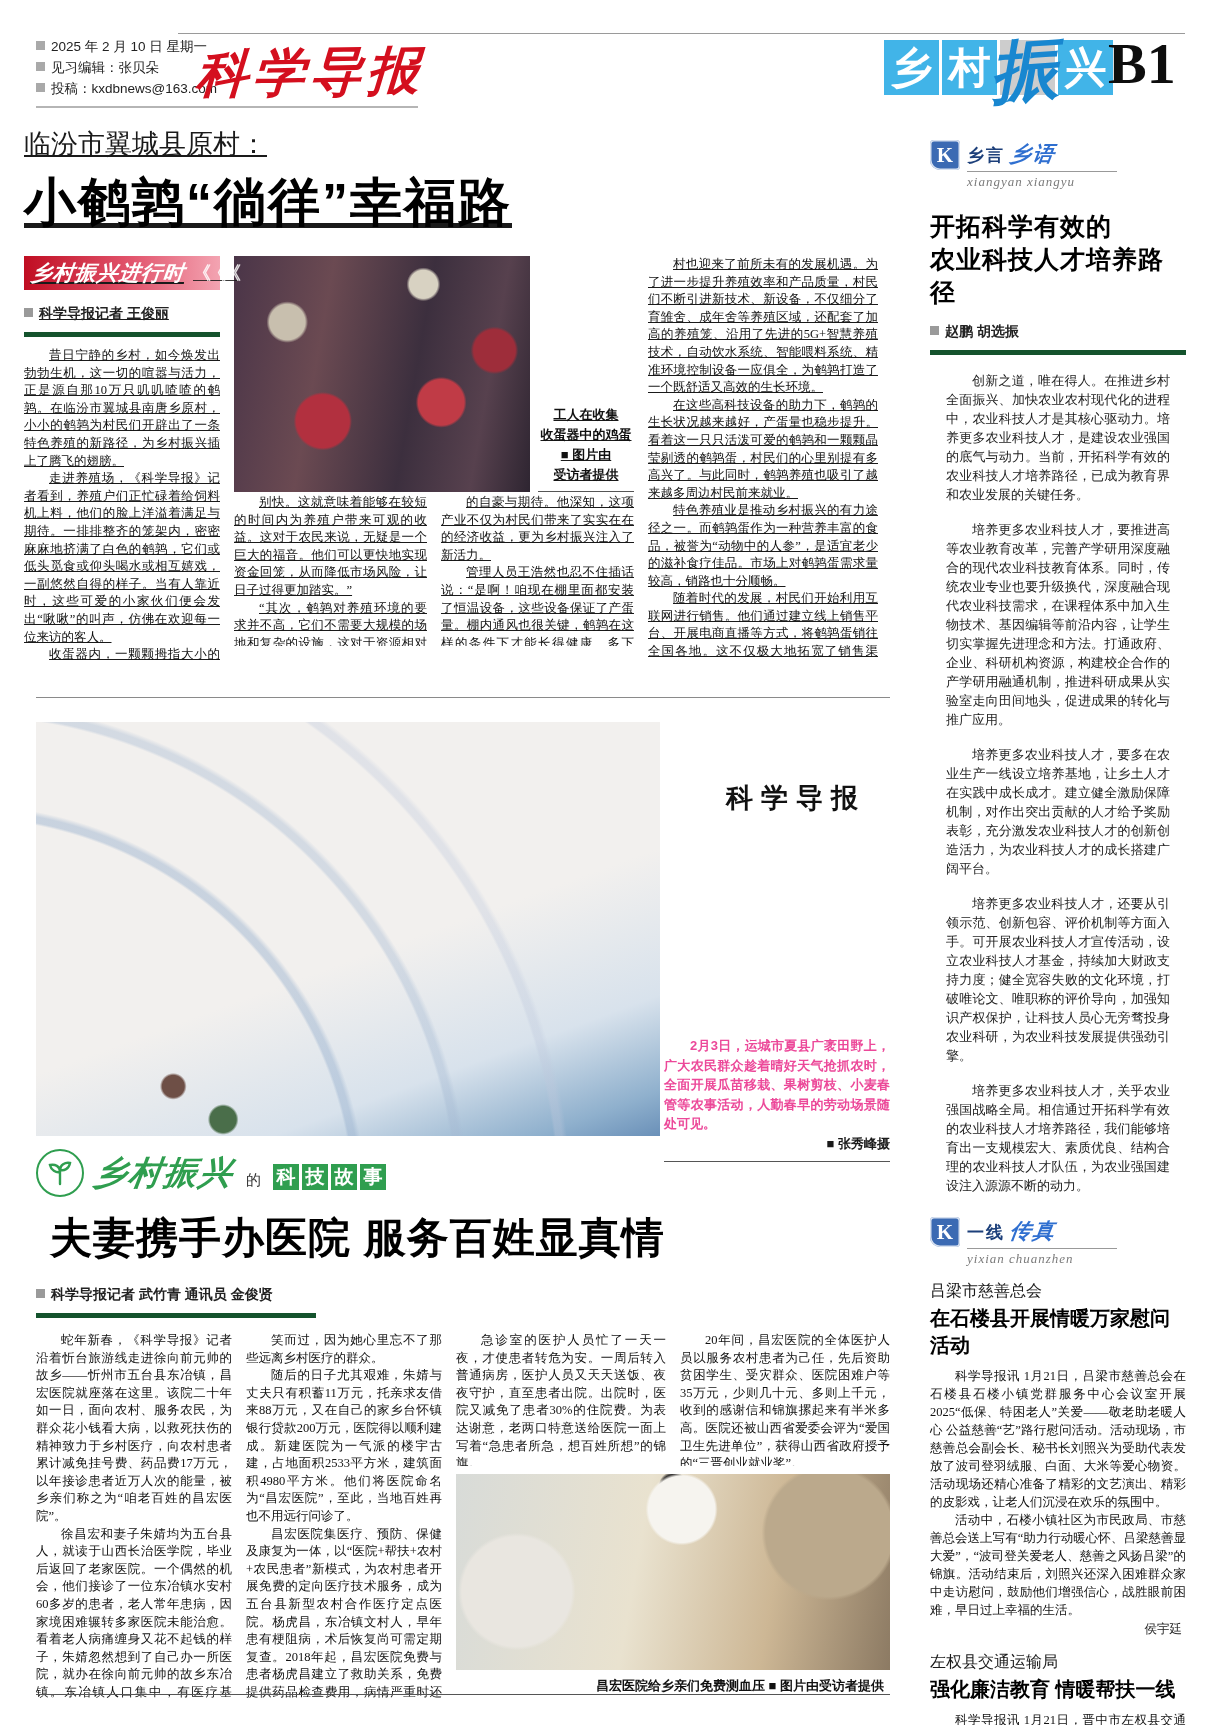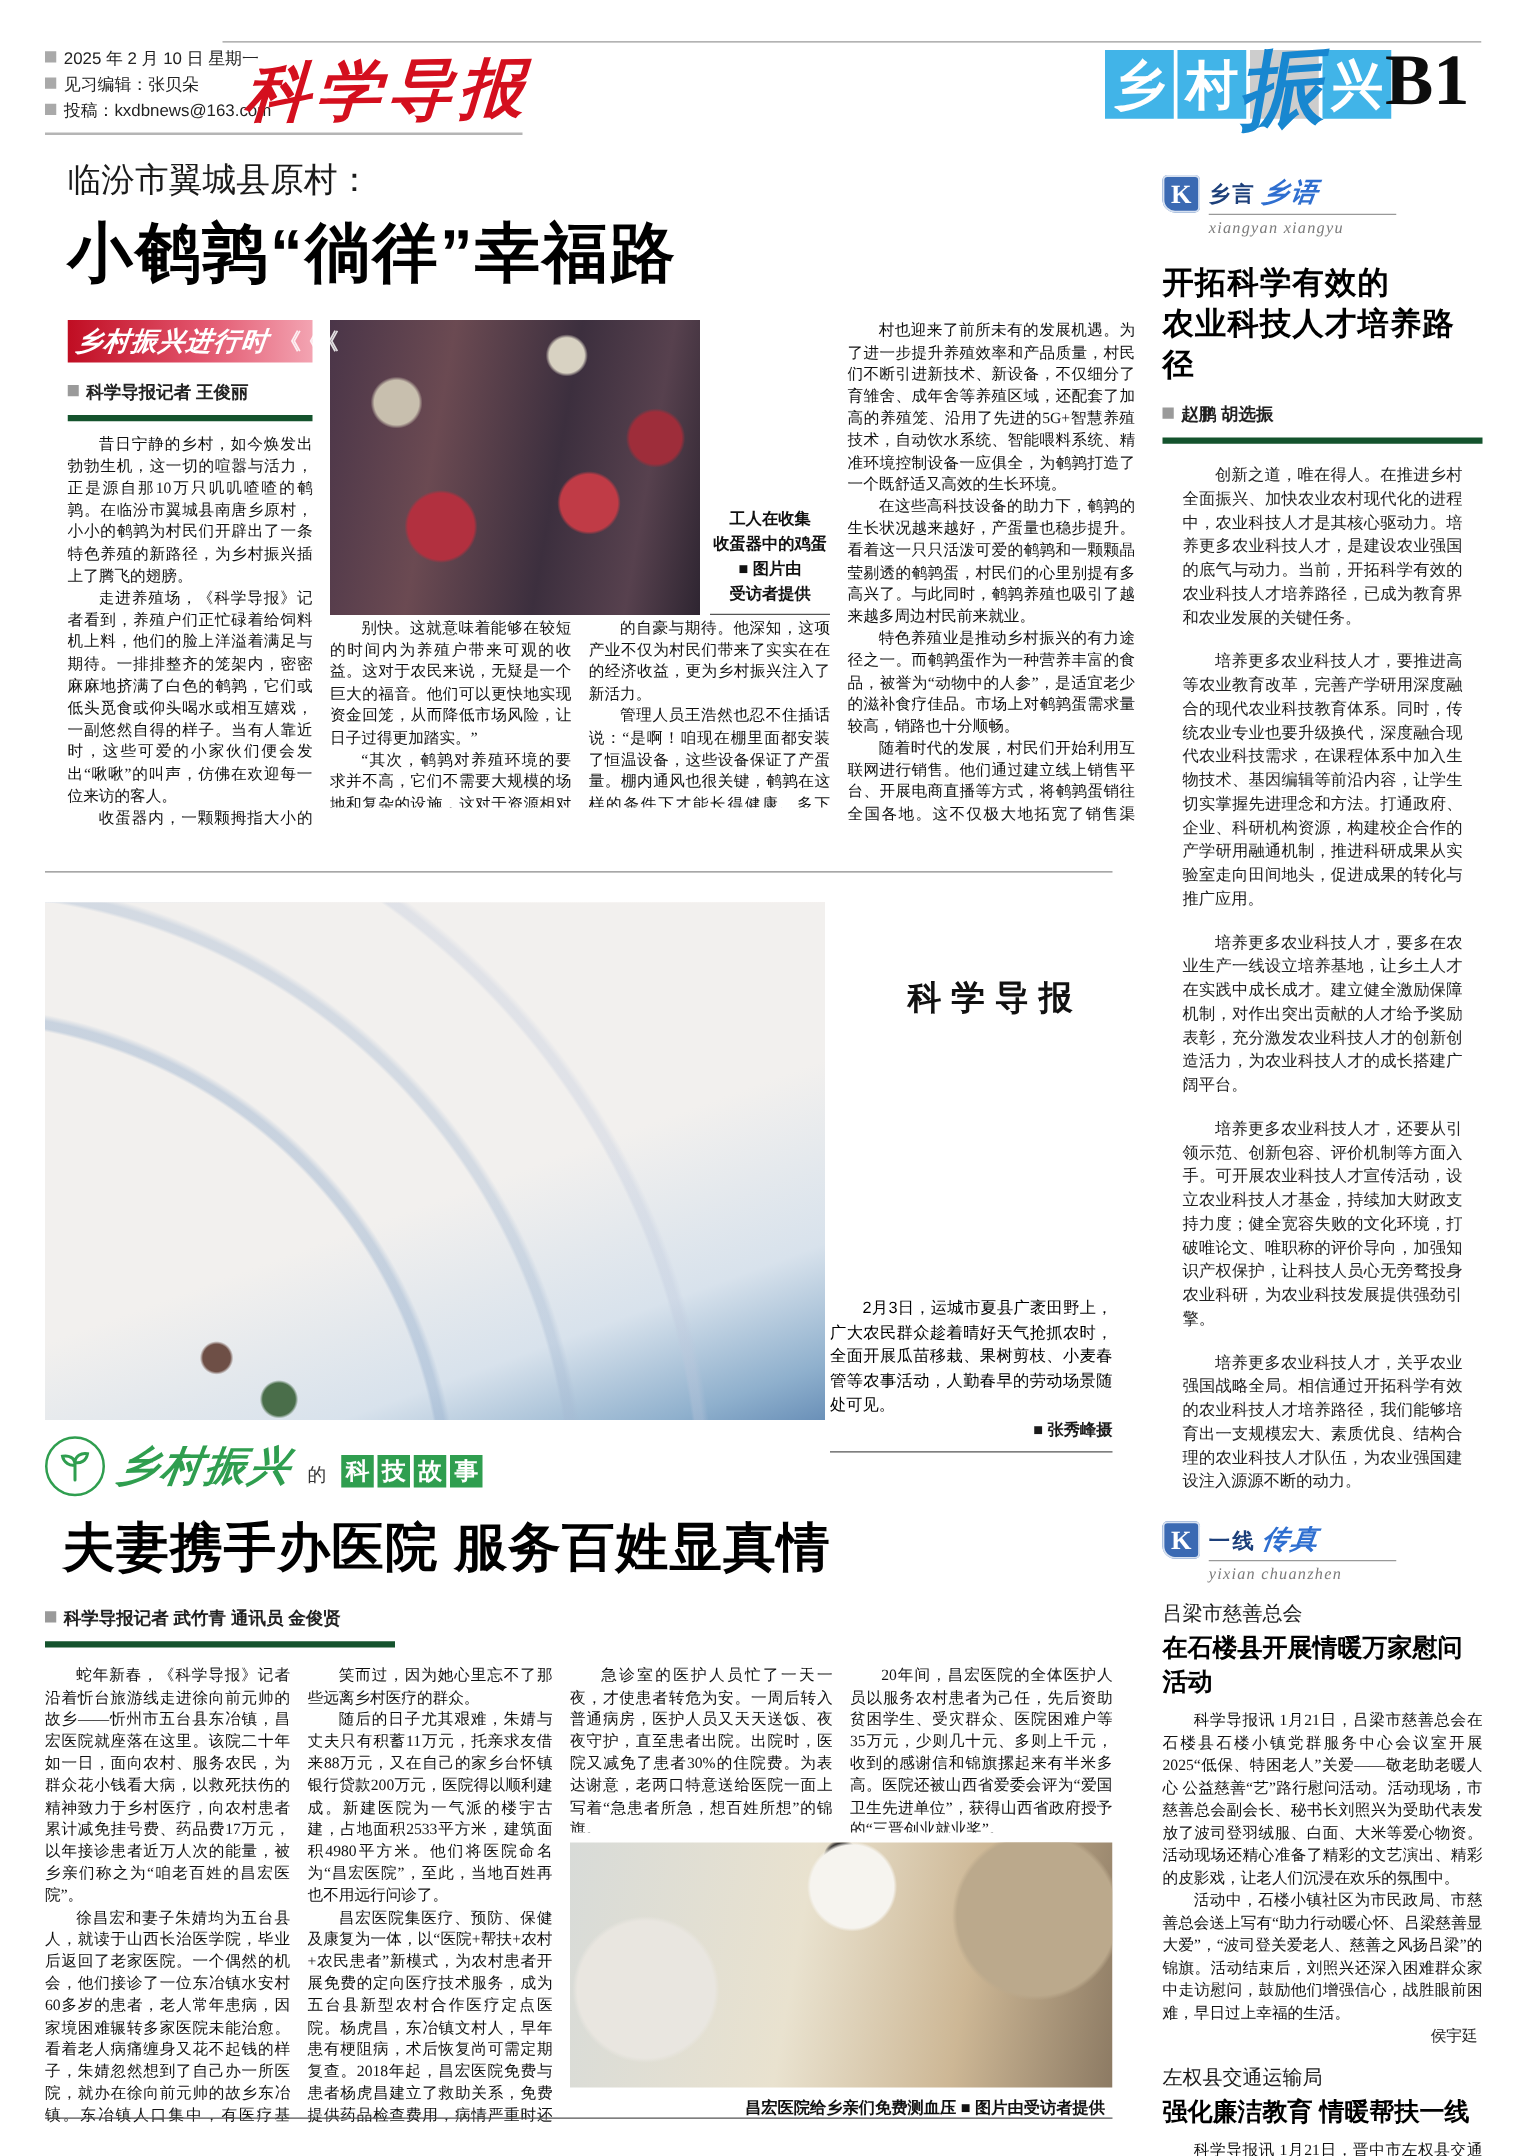--- a/index.html
+++ b/index.html
@@ -22,21 +22,21 @@
         font-style:italic;font-family:"DejaVu Serif",serif;transform:rotate(-4deg);}
   .pageno{left:1108px;top:30px;font-family:"Liberation Serif",serif;font-weight:700;font-size:58px;color:#0d0d0d;}
 
   
   .body-col p{margin:0;text-align:justify;text-indent:2em;font-size:12.5px;line-height:17.6px;color:#111;}
   .byline{font-family:"Liberation Sans",sans-serif;font-weight:700;font-size:14px;color:#222;
           border-bottom:5px solid #14532d;padding-bottom:9px;}
   .byline .sq{background:#9a9a9a;}
 
   
-  .lead{left:54px;top:126px;width:854px;}
+  .lead{left:24px;top:126px;width:854px;text-decoration:underline;}
   .kicker{font-family:"Liberation Sans",sans-serif;font-size:27px;font-weight:500;color:#1a1a1a;}
   .headline1{font-family:"Liberation Sans",sans-serif;font-size:52px;font-weight:900;
              letter-spacing:2px;color:#000;margin-top:6px;}
   .lead-cols{display:flex;gap:14px;margin-top:18px;height:404px;overflow:hidden;}
   .lead-c1{width:196px;}
   .badge-red{height:34px;background:linear-gradient(90deg,#c00d22 0%,#e2556d 55%,#f3a4b2 100%);
              color:#fff;display:flex;align-items:center;padding:0 7px;gap:8px;}
   .badge-red .txt{font-family:"Liberation Sans",sans-serif;font-weight:800;font-style:italic;
              font-size:21px;letter-spacing:1px;transform:skewX(-6deg);white-space:nowrap;}
   .badge-red .marks{font-size:18px;font-weight:700;opacity:.85;letter-spacing:-3px;}
@@ -64,21 +64,21 @@
       radial-gradient(circle at -12% 118%,transparent 0 58%,rgba(165,185,210,.4) 58.3% 59%,transparent 59.6%),
       radial-gradient(circle at -12% 118%,transparent 0 70%,rgba(190,200,220,.35) 70.3% 71%,transparent 71.6%),
       radial-gradient(circle at 30% 96%,#4a6e4a 0 2.2%,transparent 2.6%),
       radial-gradient(circle at 22% 88%,#6e4f46 0 1.8%,transparent 2.2%),
       linear-gradient(160deg,#f2f0ee 55%,#d8e2ec 78%,#8fb0cd 93%,#6a90b8 100%),
       linear-gradient(105deg,#ccd8e6 0%,#e8e3e2 25%,#f7f4f1 55%,#efe7e4 78%,#e2d4d1 100%);}
   .gh-title{left:726px;top:780px;font-family:"Liberation Sans",sans-serif;font-size:27px;
       font-weight:800;letter-spacing:8px;color:#111;}
   .gh-cap{left:664px;top:1036px;width:226px;border-bottom:1px solid #555;padding-bottom:8px;}
   .gh-cap .cap-text{margin:0;font-family:"Liberation Sans",sans-serif;font-size:13px;line-height:19.5px;
-      font-weight:400;text-align:justify;text-indent:2em;color:#000000;}
+      font-weight:700;text-align:justify;text-indent:2em;color:#ec4899;}
   .gh-cap .credit{text-align:right;font-family:"Liberation Sans",sans-serif;font-size:13px;
       font-weight:600;margin-top:1px;}
 
   
   .sci{left:36px;top:1146px;width:854px;}
   .sci-badge{display:flex;align-items:center;gap:10px;height:54px;}
   .emblem{width:44px;height:44px;border:2.5px solid #2f9e4f;border-radius:50%;display:grid;place-items:center;}
   .sci-script{font-family:"DejaVu Serif",serif;font-size:33px;font-weight:bold;font-style:italic;
       color:#2f9e4f;transform:skewX(-8deg);letter-spacing:2px;}
   .sci-de{font-size:15px;color:#333;margin:14px 2px 0 2px;}

